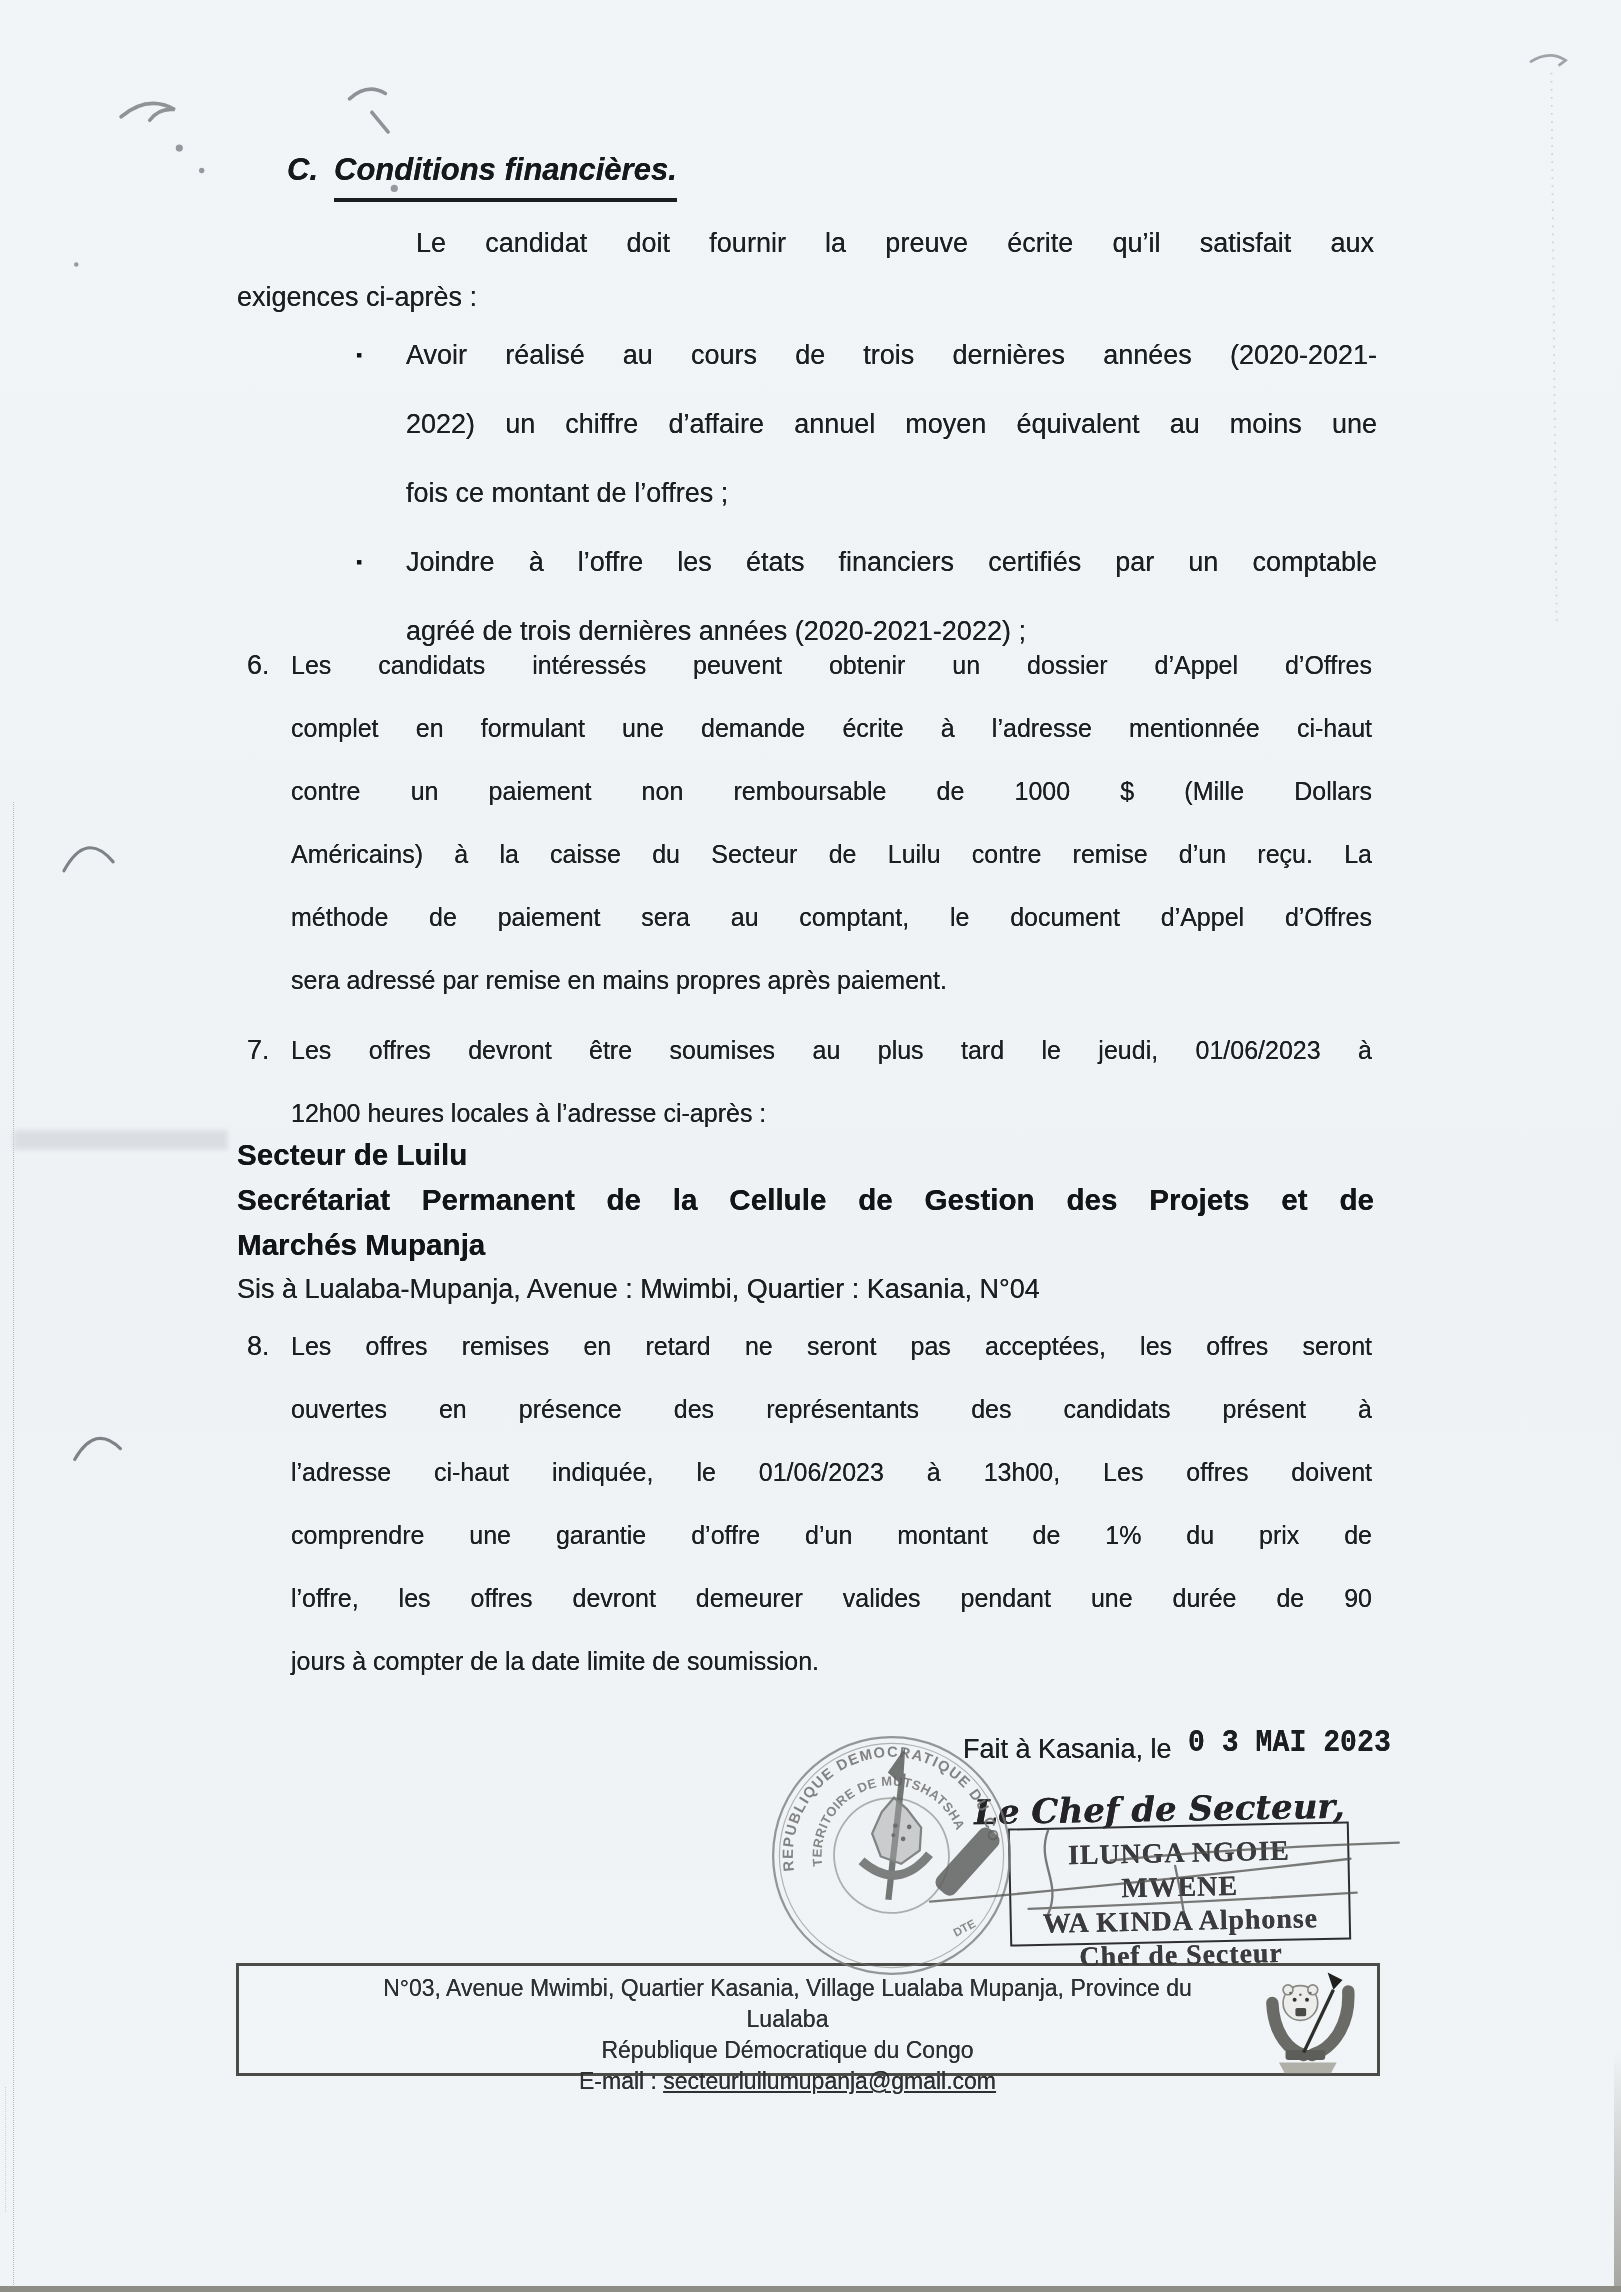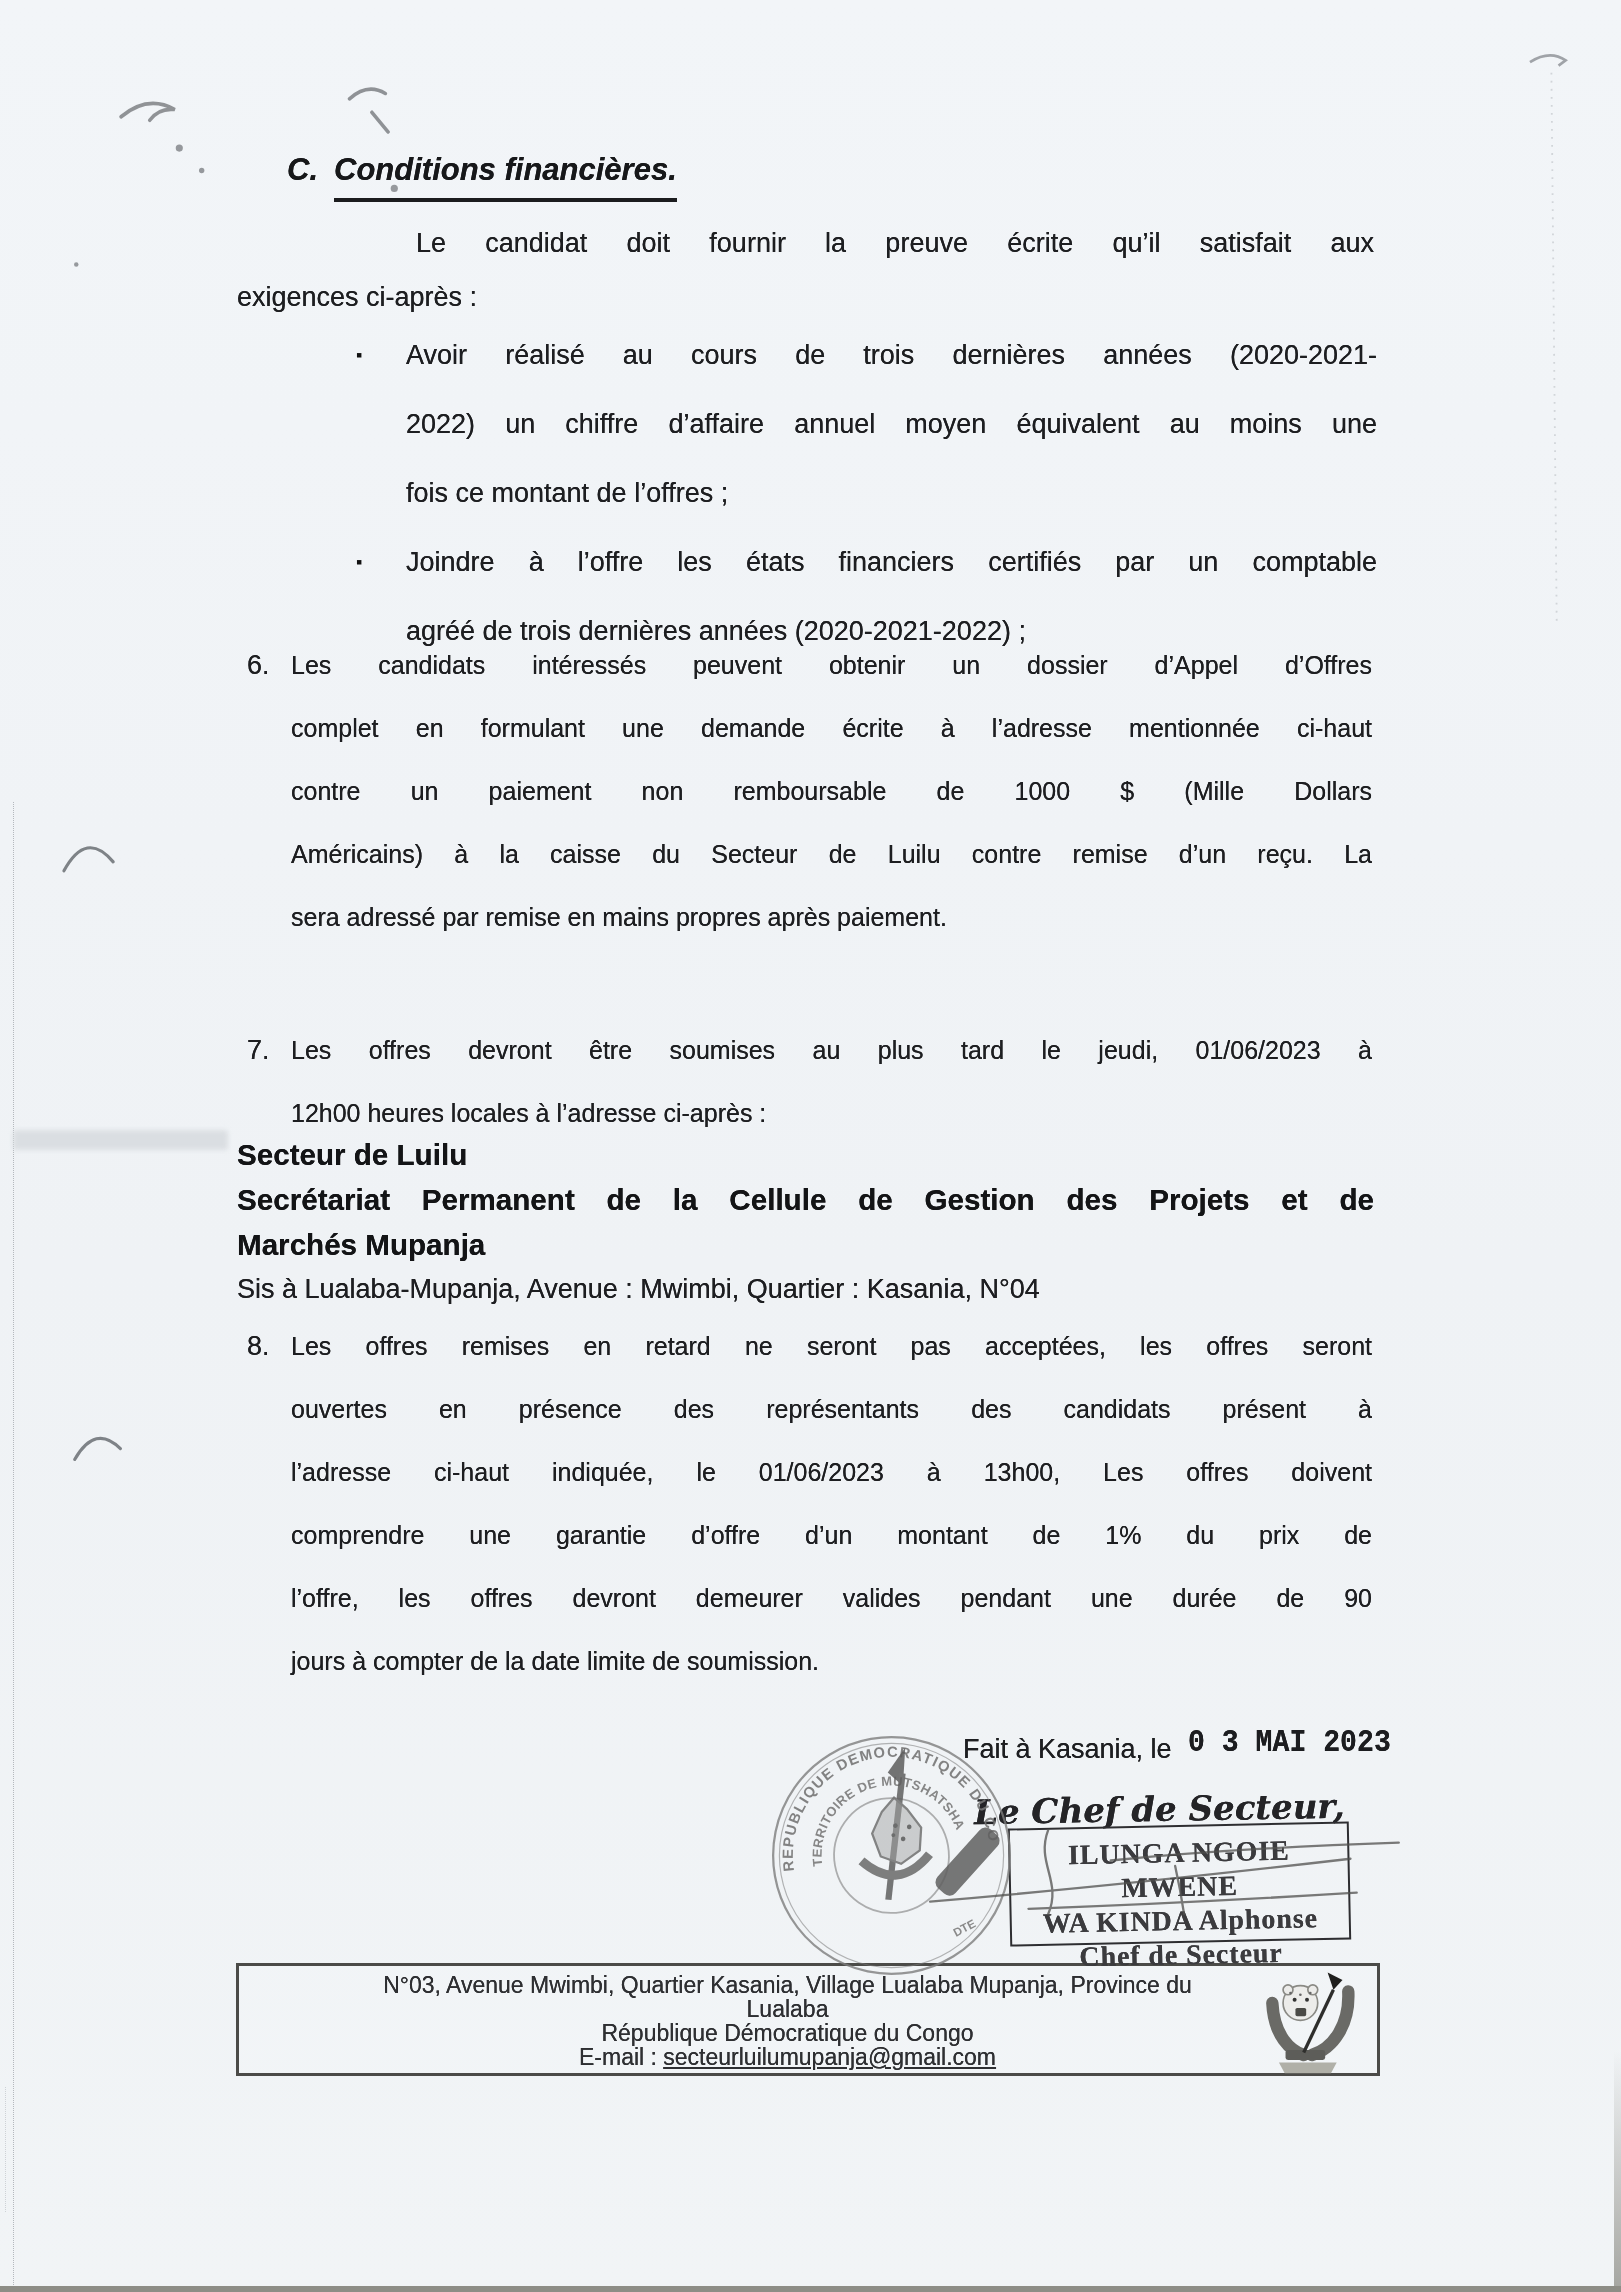--- a/index.html
+++ b/index.html
@@ -49,21 +49,21 @@
   .roundstamp{left:757px;top:1721px;width:269px;height:269px;transform:rotate(-10deg);z-index:4;}
   .stampbox{left:1009px;top:1825px;width:341px;height:118px;border:2.7px solid #2e2e31;
     transform:rotate(-1.2deg);text-align:center;padding-top:9px;box-sizing:border-box;
     font-family:"Liberation Serif",serif;font-weight:700;font-size:28px;line-height:34px;
     letter-spacing:0.9px;color:#3b3b3e;text-shadow:0 0 0.5px #3b3b3e;z-index:3;}
   .strokes{left:851px;top:1814px;width:600px;height:161px;z-index:5;pointer-events:none;}
   
   .footerbox{left:236px;top:1963px;width:1144px;height:113px;border:3.6px solid #4b4b48;
     box-sizing:border-box;z-index:2;background:rgba(255,255,255,0.12);}
   .footertext{position:absolute;left:107px;right:148px;top:7.2px;text-align:center;
-    font-size:23px;line-height:24px;color:#2e2f32;text-shadow:0 0 0.4px #2e2f32;}
+    font-size:23px;line-height:31px;color:#2e2f32;text-shadow:0 0 0.4px #2e2f32;}
   .footertext .email{text-decoration:underline;}
   .coatofarms{position:absolute;right:10.7px;top:3.6px;width:118px;height:104px;}
   
   .leftdots{left:12.5px;top:802px;height:1491px;width:0;border-left:1.8px dotted #a6aab0;opacity:.8;}
   .leftdots2{left:5.4px;top:2087px;height:125px;width:0;border-left:1.8px dotted #c0c4c9;opacity:.7;}
   .smudgeband{left:13.4px;top:1130px;width:215px;height:19.7px;background:#d7dbdf;
     filter:blur(2.7px);opacity:.85;border-radius:3.6px;}
   .bottombar{left:0;bottom:0;width:1621px;height:7.2px;background:#8d8d86;}
   .rightshadow{right:0;top:2051px;width:7.2px;height:235px;
     background:linear-gradient(180deg,rgba(141,141,134,0),rgba(141,141,134,.75));}
@@ -132,20 +132,21 @@
   </div>
 </div>
 
 <div id="item6" class="abs item">
   <span class="num">6.</span>
   <div class="ilines">
       <div class="ln j">Les candidats intéressés peuvent obtenir un dossier d’Appel d’Offres</div>
       <div class="ln j">complet en formulant une demande écrite à l’adresse mentionnée ci-haut</div>
       <div class="ln j">contre un paiement non remboursable de 1000 $ (Mille Dollars</div>
       <div class="ln j">Américains) à la caisse du Secteur de Luilu contre remise d’un reçu. La</div>
+      <div class="ln j">méthode de paiement sera au comptant, le document d’Appel d’Offres</div>
       <div class="ln">sera adressé par remise en mains propres après paiement.</div>
     </div>
 </div>
 <div id="item7" class="abs item">
   <span class="num">7.</span>
   <div class="ilines">
       <div class="ln j">Les offres devront être soumises au plus tard le jeudi, 01/06/2023 à</div>
       <div class="ln">12h00 heures locales à l’adresse ci-après :</div>
     </div>
 </div>

